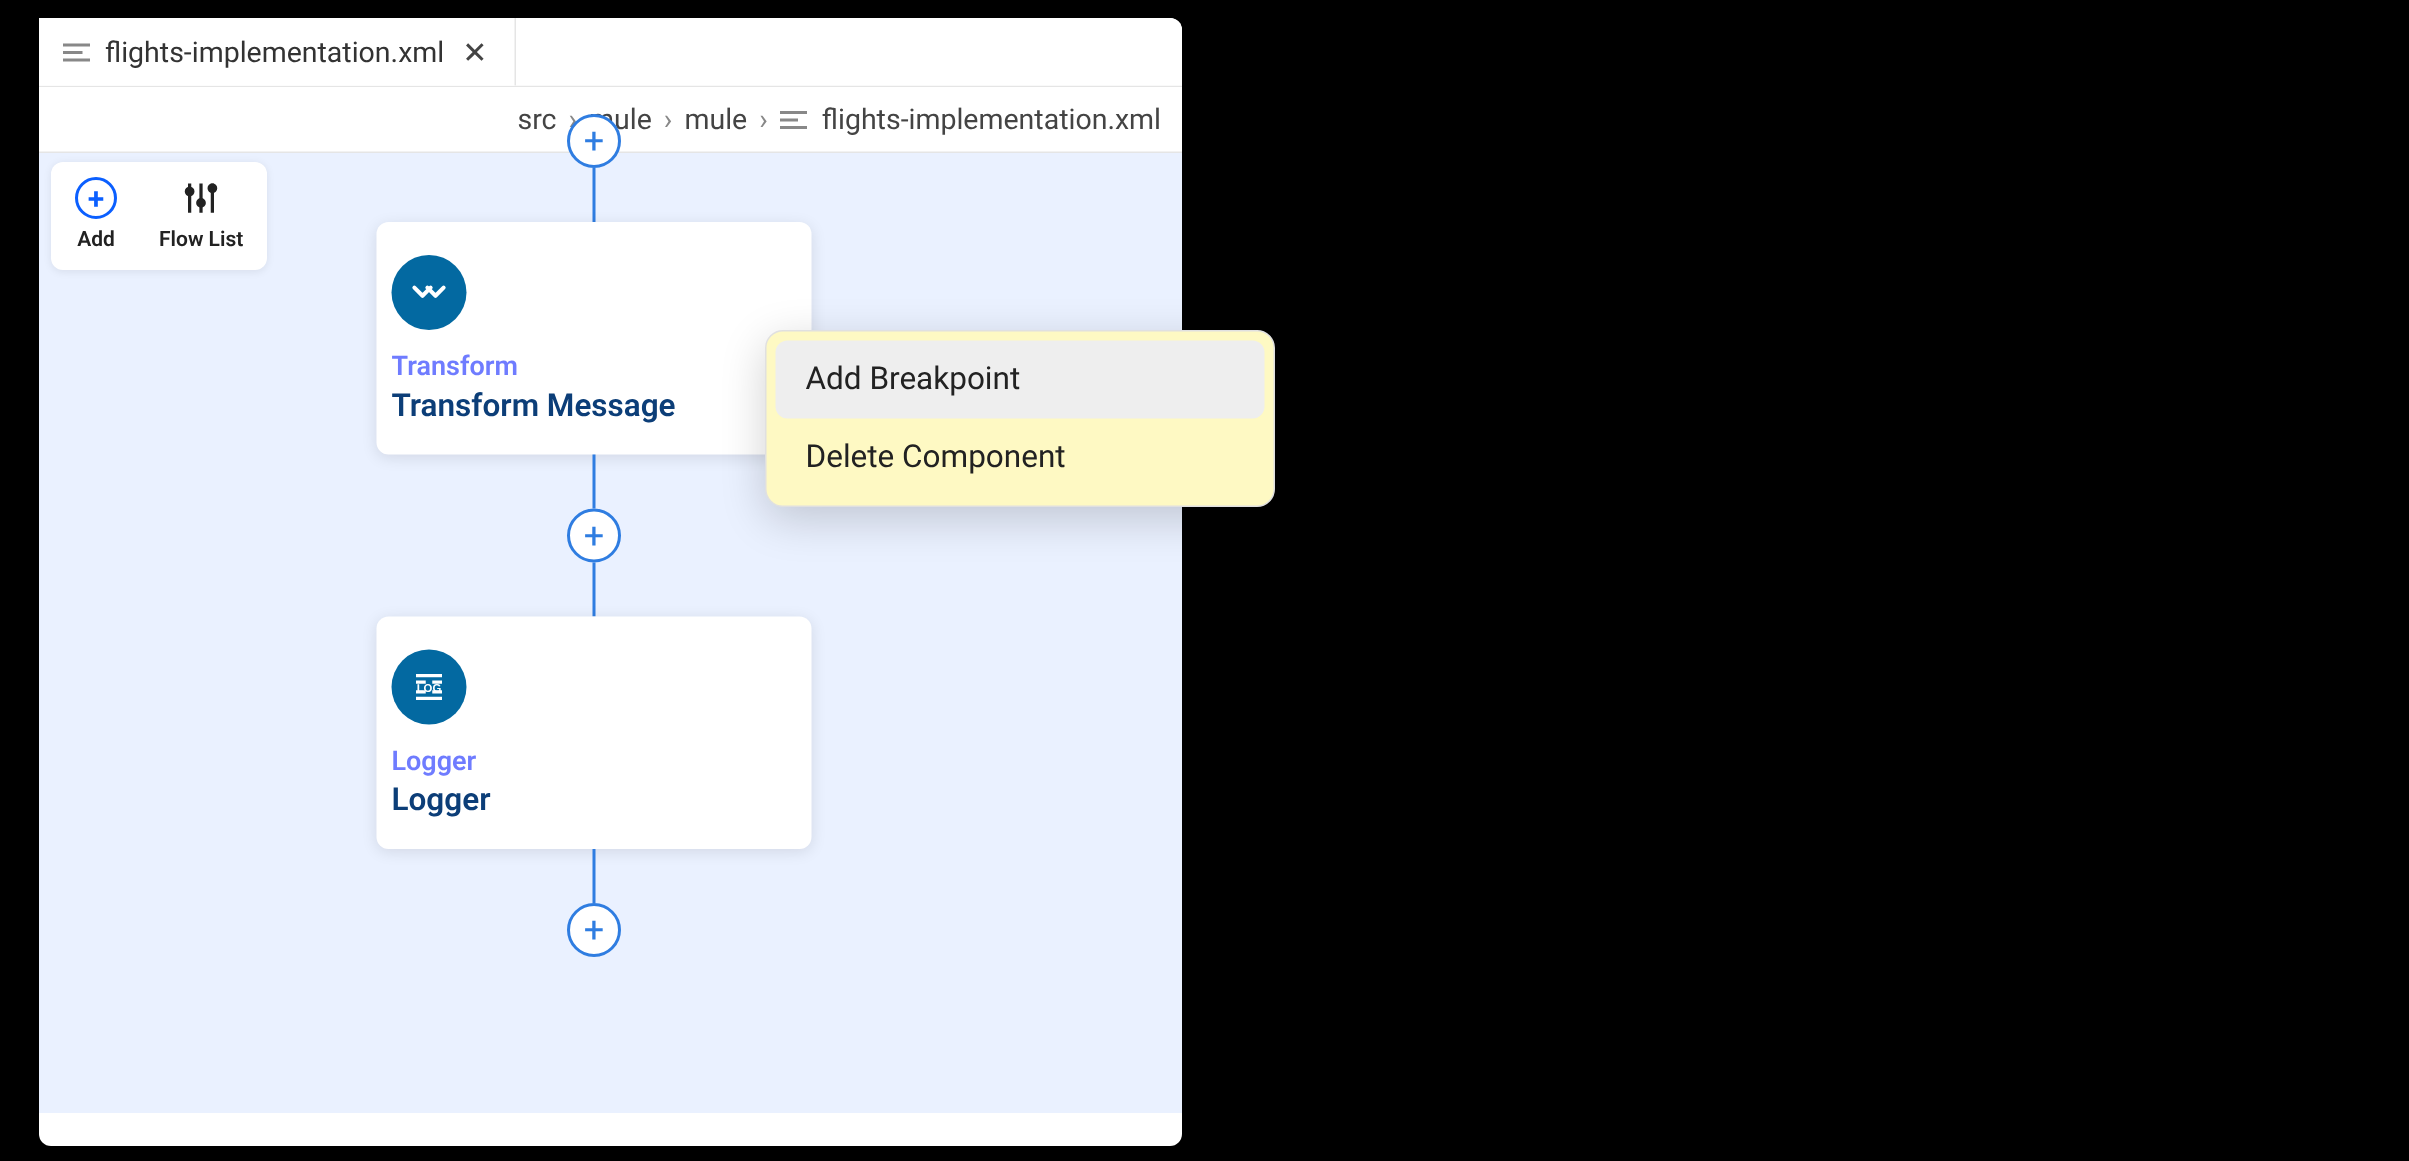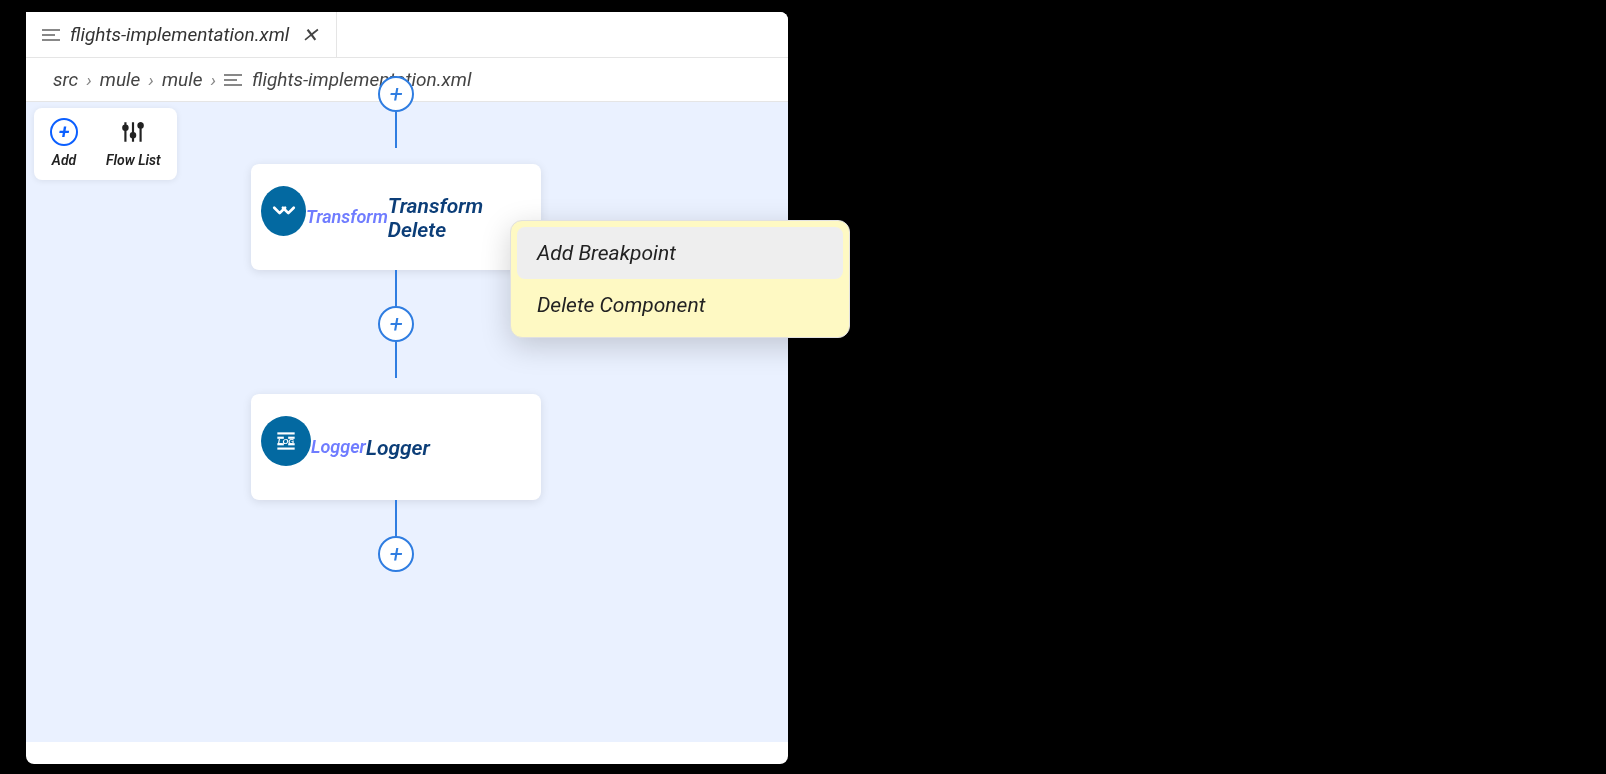--- a/index.html
+++ b/index.html
@@ -12,21 +12,20 @@
   }
   .app-window {
     position: absolute;
     left: 26px;
     top: 12px;
     width: 762px;
     height: 752px;
     background: #fff;
     border-radius: 8px;
     overflow: visible;
-    font-style: italic;
   }
   
   .tab-bar {
     display: flex;
     height: 46px;
     border-bottom: 1px solid #e5e5e5;
     background: #fff;
     border-radius: 8px 8px 0 0;
   }
   .tab {
@@ -57,25 +56,26 @@
     font-size: 20px;
     color: #444;
     line-height: 1;
     padding: 0 2px;
   }
   
   .breadcrumb {
     display: flex;
     align-items: center;
     gap: 8px;
-    padding: 10px 27px;
+    padding: 10px 14px;
     font-size: 19px;
     color: #444;
     border-bottom: 1px solid #e5e5e5;
     background: #fff;
+    justify-content: flex-end;
   }
   .crumb-sep {
     color: #888;
   }
   .breadcrumb .tab-icon-lines { margin-right: 2px; }
   
   .canvas {
     position: relative;
     background: #eaf1ff;
     height: 640px;
@@ -142,24 +142,22 @@
   }
   .add-dot.half {
     margin-top: -18px;
   }
   .node {
     width: 290px;
     background: #fff;
     border-radius: 8px;
     box-shadow: 0 2px 10px rgba(0,0,0,0.10);
     display: flex;
-    flex-direction: row;
-    align-items: center;
+    flex-direction: column;
     padding: 22px 10px 20px;
-    margin-top: 16px;
   }
   .node-icon {
     width: 50px; height: 50px;
     border-radius: 50%;
     background: #0369a1;
     display: flex; align-items: center; justify-content: center;
     margin-bottom: 14px;
   }
   .node-type {
     font-size: 18px;
@@ -253,21 +251,21 @@
       <div class="connector"></div>
 
       <div class="node">
         <div class="node-icon">
           <svg width="26" height="26" viewBox="0 0 24 24" fill="none" stroke="#fff" stroke-width="2.5" stroke-linecap="round" stroke-linejoin="round">
             <polyline points="3 9 8 14 13 9"></polyline>
             <polyline points="11 9 16 14 21 9"></polyline>
           </svg>
         </div>
         <div class="node-type">Transform</div>
-        <div class="node-name">Transform Delete</div>
+        <div class="node-name">Transform Message</div>
       </div>
 
       <div class="connector"></div>
       <div class="add-dot">+</div>
       <div class="connector"></div>
 
       <div class="node">
         <div class="node-icon">
           <svg width="26" height="26" viewBox="0 0 24 24" fill="none" stroke="#fff" stroke-width="2">
             <line x1="4" y1="5" x2="20" y2="5"></line>

